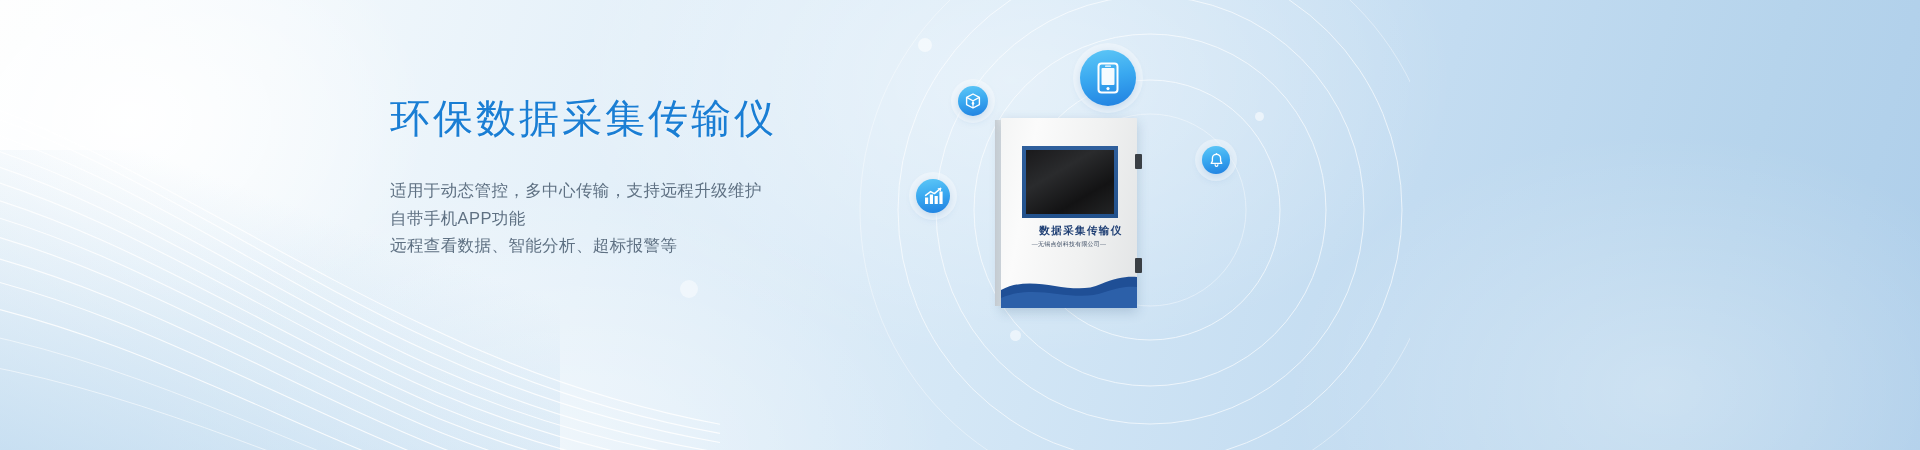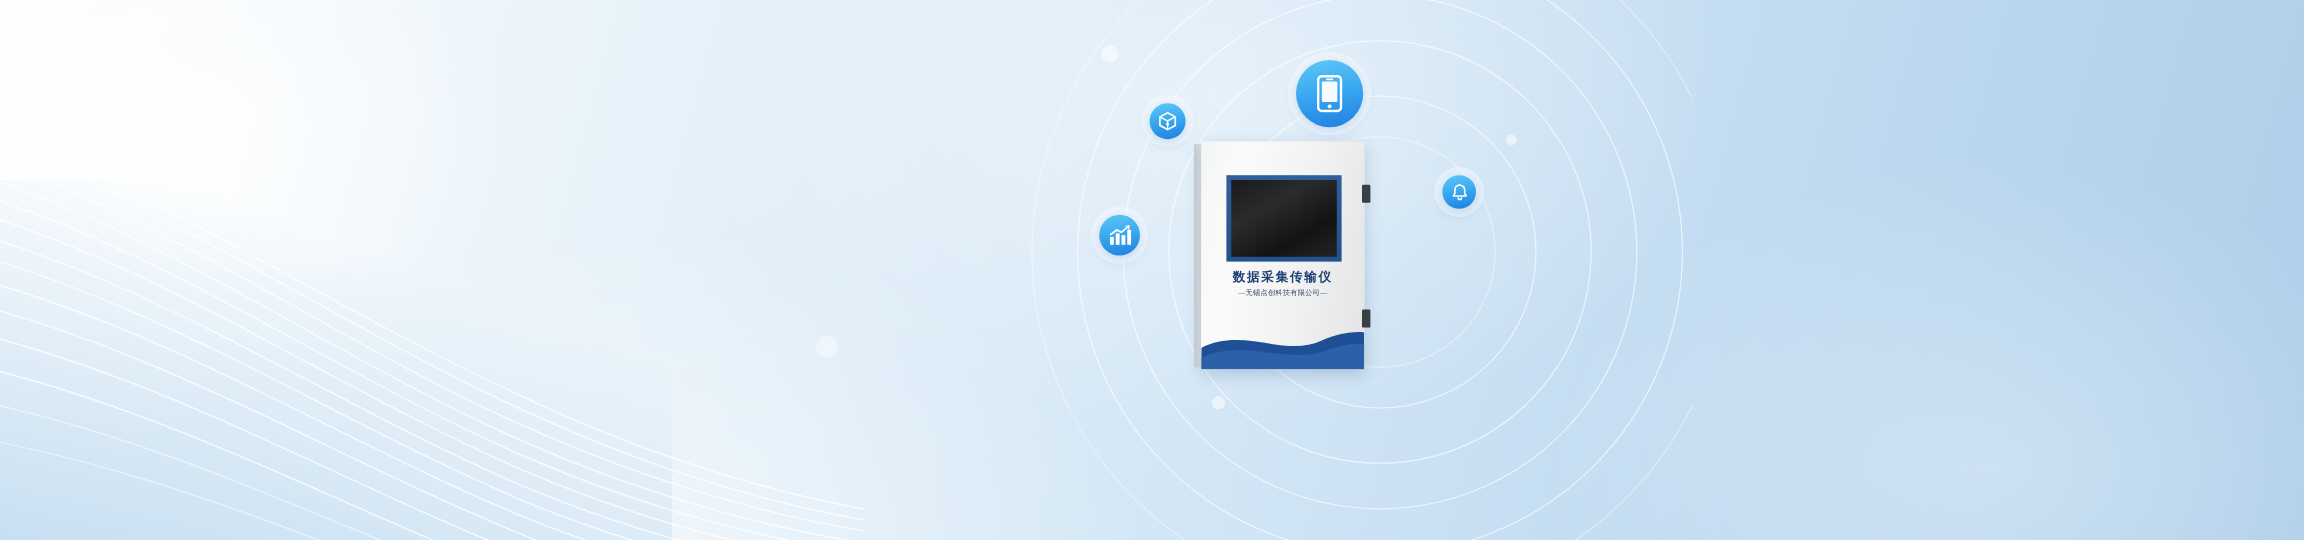--- a/index.html
+++ b/index.html
@@ -60,21 +60,21 @@
   .dev-screen-frame{
     position:absolute;left:21px;top:28px;width:96px;height:72px;
     background:linear-gradient(180deg,#2f5f9c 0%,#22518c 100%);
     padding:4px;box-sizing:border-box;
   }
   .dev-screen{
     width:100%;height:100%;
     background:linear-gradient(150deg,#1a1a1c 0%,#2a2b2d 35%,#131314 70%,#232425 100%);
   }
   .dev-label{
-    position:absolute;left:0;top:106px;width:136px;text-align:center;
+    position:absolute;left:12px;top:106px;width:136px;text-align:center;
     color:#1f3f74;font-size:10.5px;letter-spacing:1.4px;font-weight:bold;
     font-family:"Liberation Serif","DejaVu Serif",serif;
   }
   .dev-sub{
     position:absolute;left:0;top:122px;width:136px;text-align:center;
     color:#3a4a62;font-size:6px;letter-spacing:.2px;
     font-family:"Liberation Serif","DejaVu Serif",serif;
   }
   .dev-wave{position:absolute;left:6px;bottom:0;width:136px;height:40px;overflow:hidden;}
   .dev-latch{position:absolute;width:7px;height:15px;background:#3a3f44;border-radius:1px;}
@@ -143,20 +143,28 @@
       <circle cx="300" cy="250" r="96"></circle>
       <circle cx="300" cy="250" r="290"></circle>
     </g>
   </svg>
 
   <div class="dot dot-1"></div>
   <div class="dot dot-2"></div>
   <div class="dot dot-3"></div>
   <div class="dot dot-4"></div>
 
+  <div class="copy">
+    <div class="title">环保数据采集传输仪</div>
+    <div class="sublist">
+      <div class="subline">适用于动态管控，多中心传输，支持远程升级维护</div>
+      <div class="subline">自带手机APP功能</div>
+      <div class="subline">远程查看数据、智能分析、超标报警等</div>
+    </div>
+  </div>
 
   <div class="device">
     <div class="dev-edge"></div>
     <div class="dev-body">
       <div class="dev-screen-frame">
         <div class="dev-screen"></div>
       </div>
       <div class="dev-label">数据采集传输仪</div>
       <div class="dev-sub">—无锡点创科技有限公司—</div>
     </div>

